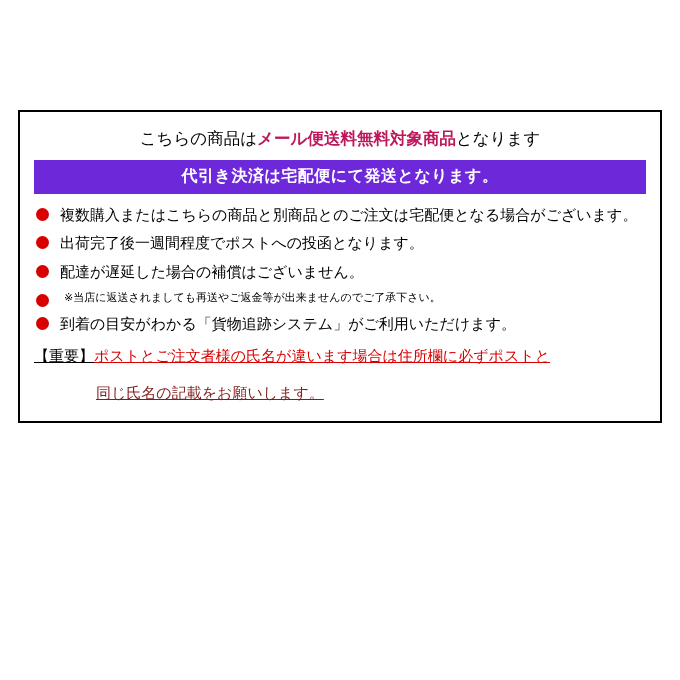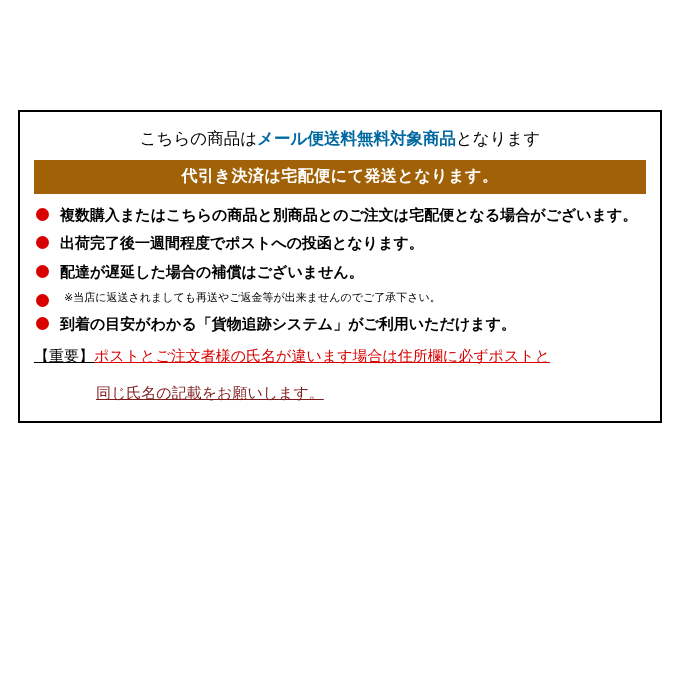--- a/index.html
+++ b/index.html
@@ -33,32 +33,32 @@
   
   .header {
     text-align: center;
   }
   .header-line1 {
     font-size: 16.5px;
     line-height: 1.55;
     white-space: nowrap;
   }
   .header-line1 .hl {
-    color: #0369a1;
+    color: #be185d;
     font-weight: bold;
   }
   .header-line2 {
     font-size: 15.5px;
     line-height: 1.6;
     white-space: nowrap;
   }
   
   .band {
     margin: 8px 0 10px 0;
-    background: #a16207;
+    background: #6d28d9;
     color: #ffffff;
     text-align: center;
     font-size: 16px;
     font-weight: bold;
     padding: 6px 0 7px 0;
     letter-spacing: 0.5px;
   }
   
   .list {
     margin: 0;
@@ -78,21 +78,20 @@
     top: 4px;
     width: 13px;
     height: 13px;
     border-radius: 50%;
     background: #d80000;
     display: block;
   }
   .item .txt {
     display: block;
     white-space: nowrap;
-    font-weight: bold;
   }
   .sub {
     display: block;
     margin-top: 4px;
     padding-left: 4px;
     font-size: 11px;
     line-height: 1.45;
     white-space: nowrap;
   }
   

